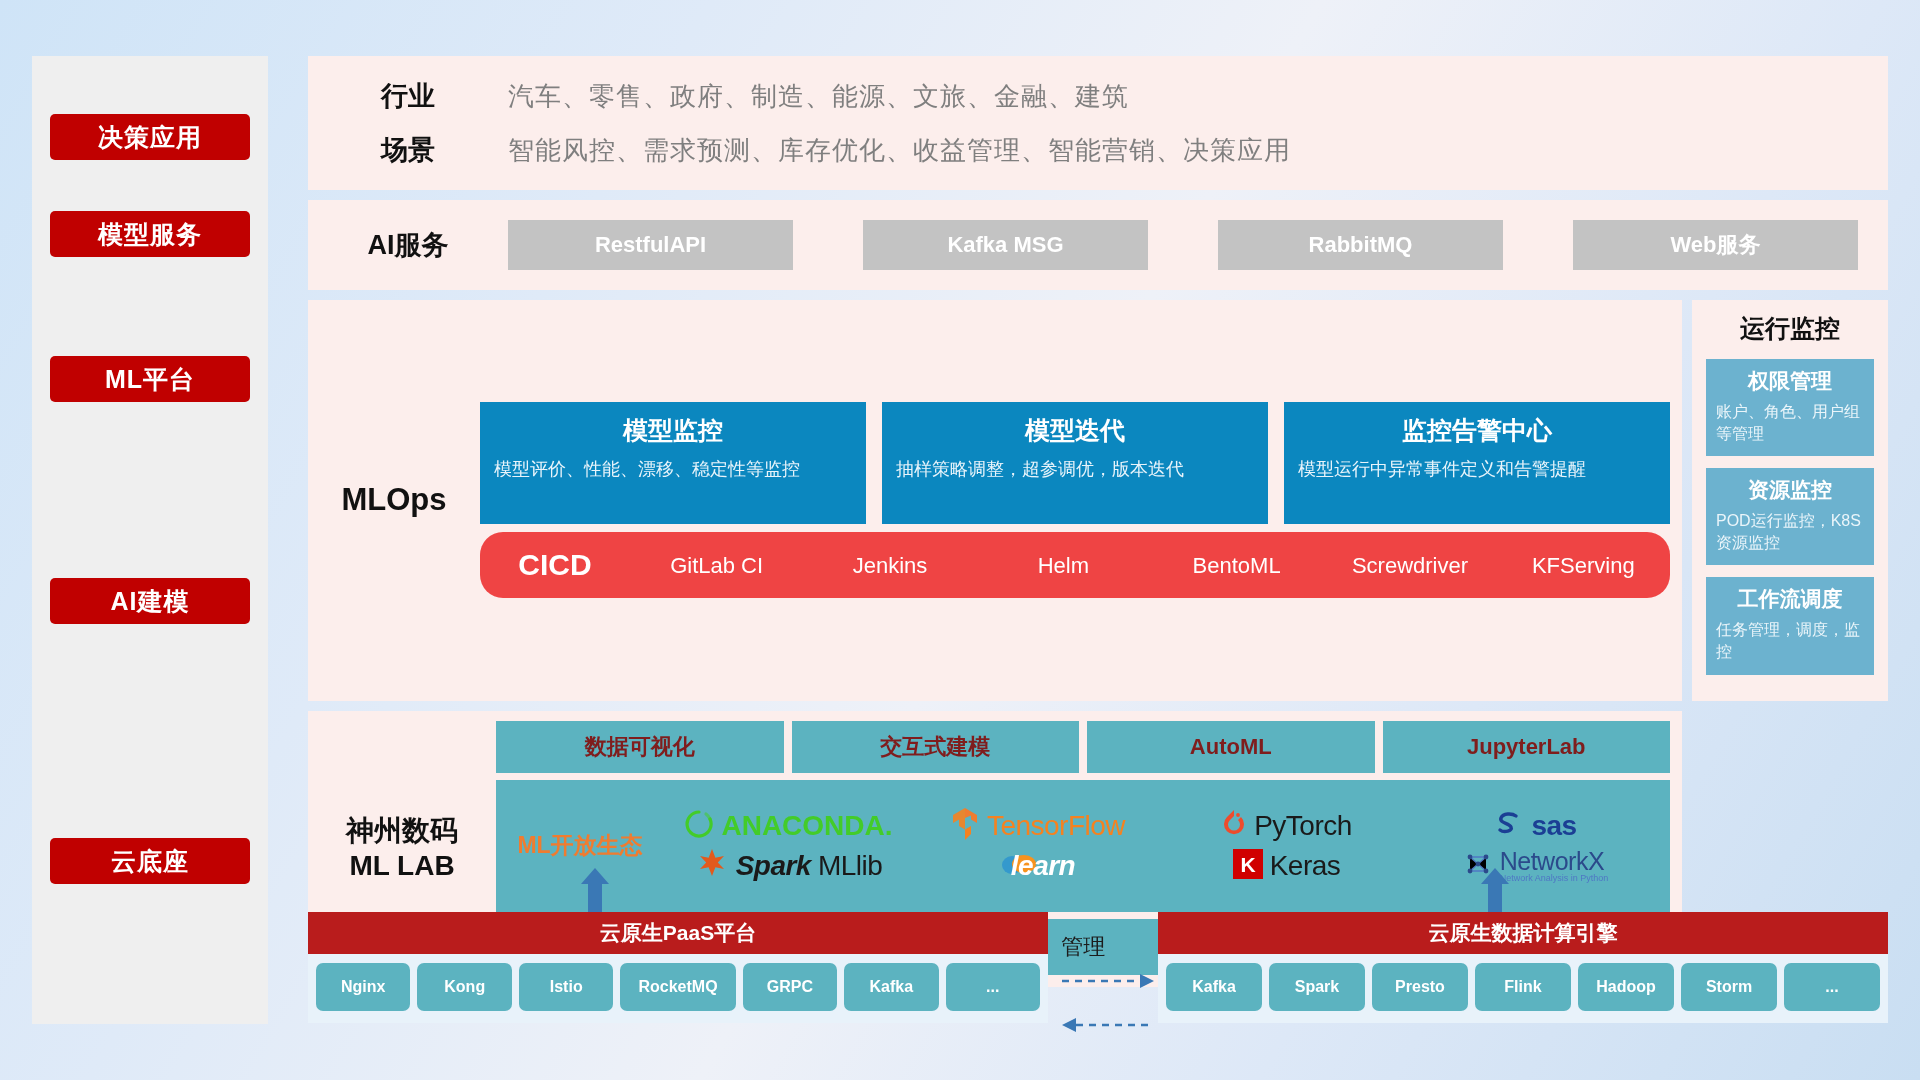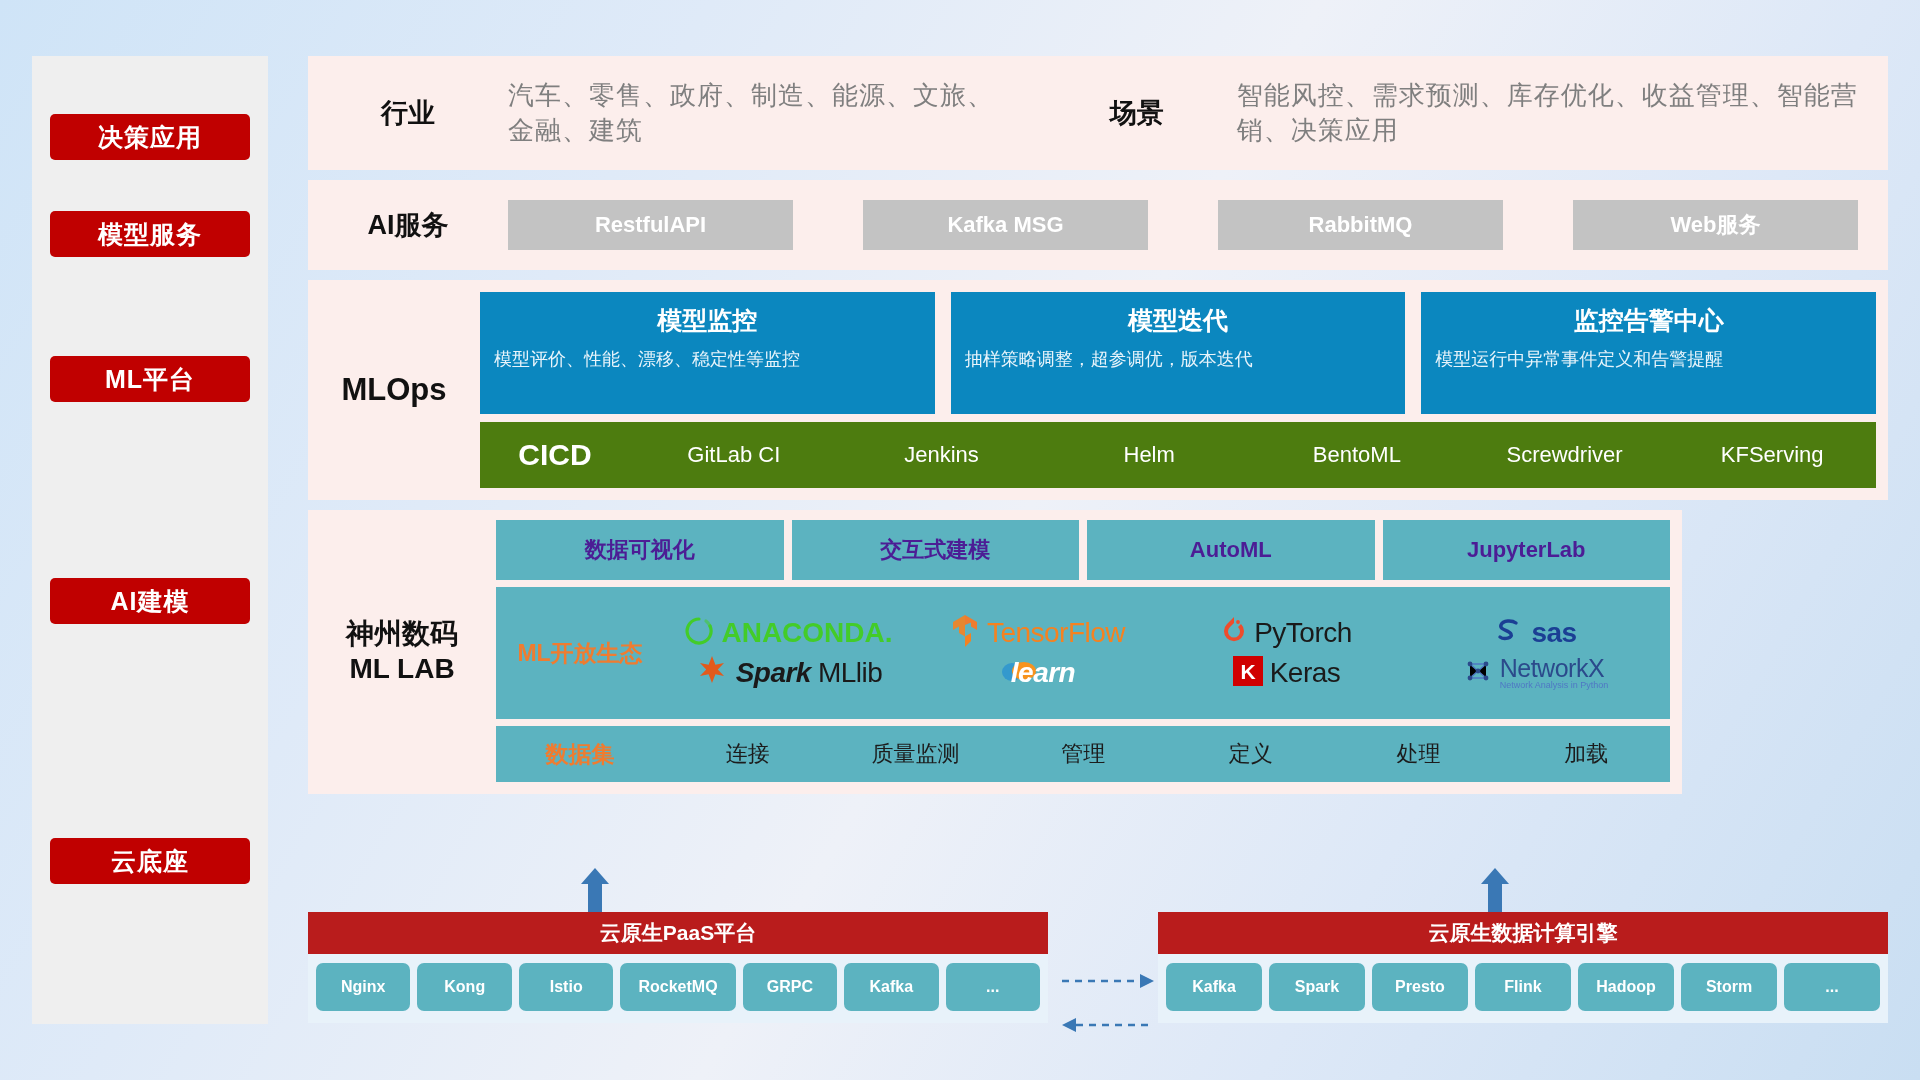--- a/index.html
+++ b/index.html
@@ -31,21 +31,21 @@
   
   #board { position: absolute; left: 308px; top: 56px; width: 1580px; }
 
   .band {
     background: #fceeec;
     margin-bottom: 10px;
     position: relative;
   }
 
   
-  #row-apps { padding: 22px 0 22px 0; display:flex; flex-direction:row; gap:18px; }
+  #row-apps { padding: 22px 0 22px 0; display:flex; flex-direction:column; gap:18px; }
   .kv { display: flex; align-items: center; }
   .kv .k {
     width: 200px; text-align: center; flex: none;
     font-size: 27px; font-weight: bold; color: #111;
   }
   .kv .v { font-size: 26px; color: #7f7f7f; letter-spacing: 1px; }
 
   
   #row-ai { display: flex; align-items: center; padding: 20px 30px 20px 0; }
   #row-ai .k {
@@ -70,22 +70,22 @@
   .mlops-cards { display: flex; gap: 16px; }
   .mlops-card {
     flex: 1; background: #0b87bf; color: #fff;
     padding: 12px 14px 16px 14px; min-height: 122px;
   }
   .mlops-card .t {
     text-align: center; font-size: 25px; font-weight: bold; margin-bottom: 10px;
   }
   .mlops-card .d { font-size: 18px; line-height: 1.35; color: #e8f4fb; }
   #cicd-bar {
-    background: #4d7c0f; color: #fff; height: 66px;
-    display: flex; align-items: center; overflow: hidden;
+    background: #ef4444; color: #fff; height: 66px;
+    display: flex; align-items: center; overflow: hidden; border-radius: 23px;
   }
   #cicd-bar .lead {
     width: 150px; flex: none; text-align: center;
     font-size: 30px; font-weight: bold;
   }
   #cicd-bar .tools { flex: 1; display: flex; }
   #cicd-bar .tools span {
     flex: 1; text-align: center; font-size: 22px; line-height: 1.15;
     padding: 0 4px; word-break: break-all;
   }
@@ -109,23 +109,23 @@
   
   #row-lab-wrap { display: flex; gap: 10px; }
   #row-lab { background: #fceeec; flex: 1; display: flex; align-items: center; padding: 10px 12px 12px 0; }
   #row-lab .k {
     width: 188px; flex: none; text-align: center;
     font-size: 28px; font-weight: bold; color: #111; line-height: 1.25;
   }
   #lab-right { flex: 1; display: flex; flex-direction: column; gap: 7px; }
   .tab-row { display: flex; gap: 8px; }
   .teal-tab {
-    flex: 1; height: 60px; background: #5cb3c0;
+    flex: 1; height: 52px; background: #5cb3c0;
     display: flex; align-items: center; justify-content: center;
-    color: #4c1d95; font-size: 22px; font-weight: bold;
+    color: #7f1d1d; font-size: 22px; font-weight: bold;
   }
   #eco-band {
     background: #5cb3c0; display: flex; align-items: center;
     padding: 8px 10px 8px 0; min-height: 132px;
   }
   #eco-band .lead {
     width: 168px; flex: none; text-align: center;
     color: #ef7c30; font-size: 23px; font-weight: bold;
   }
   #eco-logos {
@@ -234,20 +234,35 @@
             <span>Jenkins</span>
             <span>Helm</span>
             <span>BentoML</span>
             <span>Screwdriver</span>
             <span>KFServing</span>
           </div>
         </div>
       </div>
     </div>
 
+    <div id="monitor-col">
+      <div class="title">运行监控</div>
+      <div class="mon-card">
+        <div class="t">权限管理</div>
+        <div class="d">账户、角色、用户组等管理</div>
+      </div>
+      <div class="mon-card">
+        <div class="t">资源监控</div>
+        <div class="d">POD运行监控，K8S资源监控</div>
+      </div>
+      <div class="mon-card">
+        <div class="t">工作流调度</div>
+        <div class="d">任务管理，调度，监控</div>
+      </div>
+    </div>
   </div>
 
   <div id="row-lab-wrap">
     <div id="row-lab">
       <div class="k">
         <div>神州数码</div>
         <div>ML LAB</div>
       </div>
       <div id="lab-right">
 

